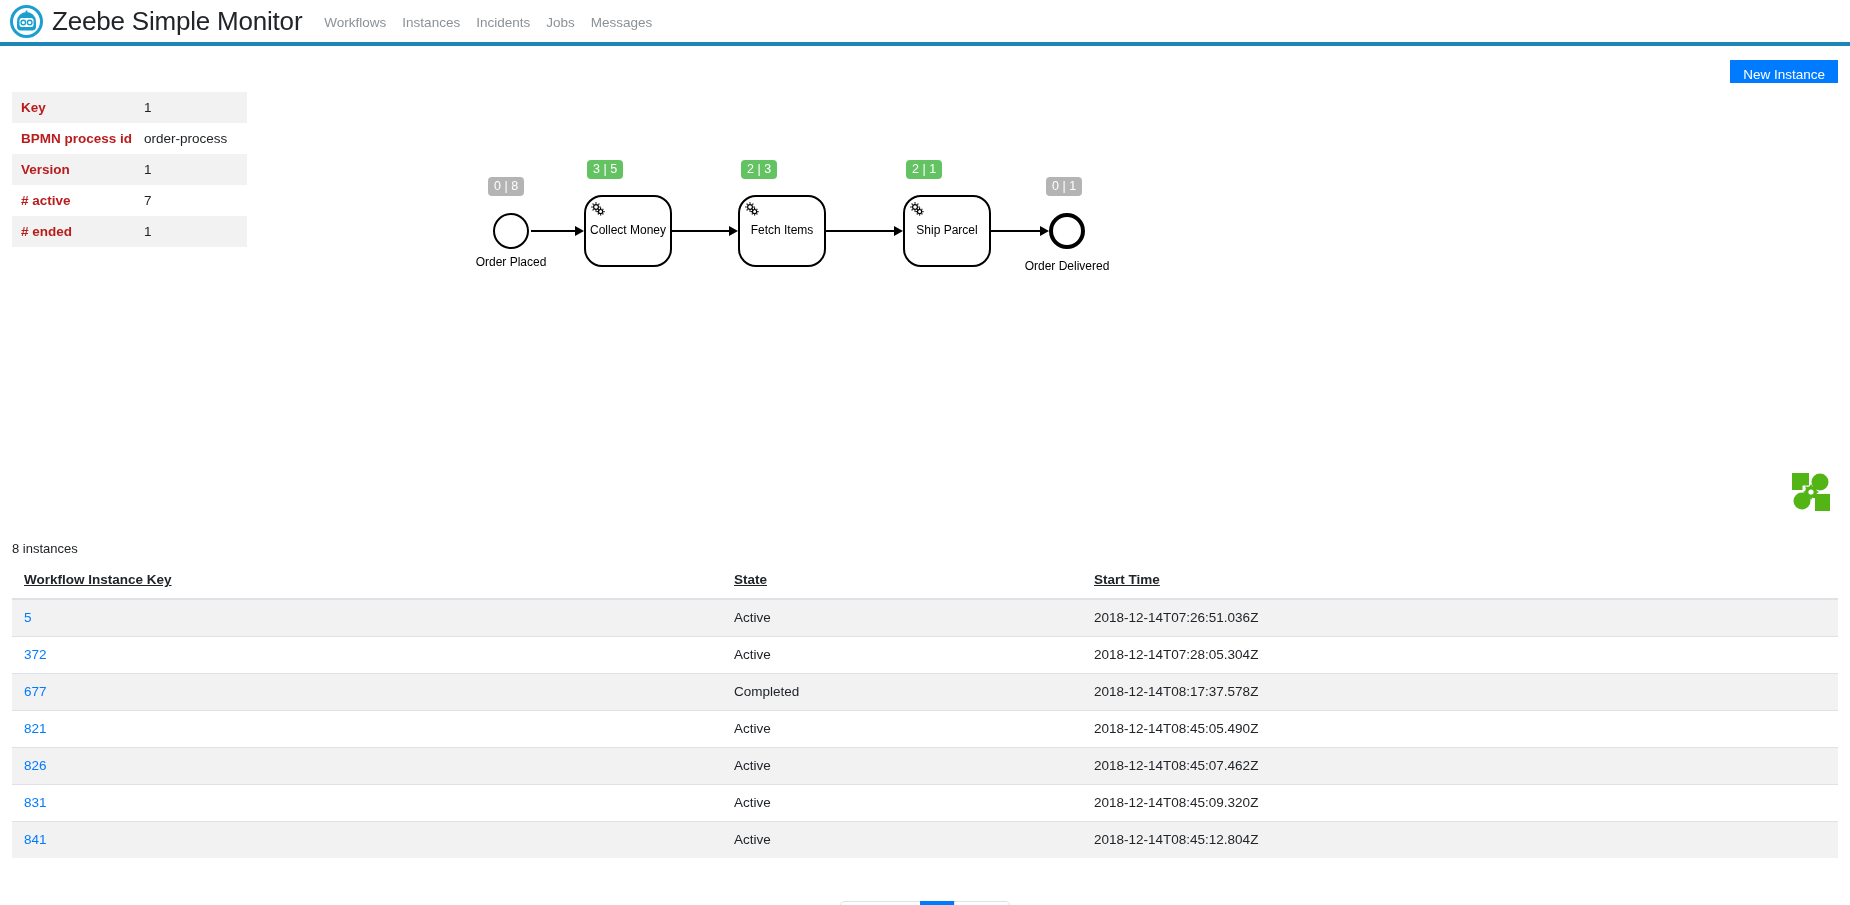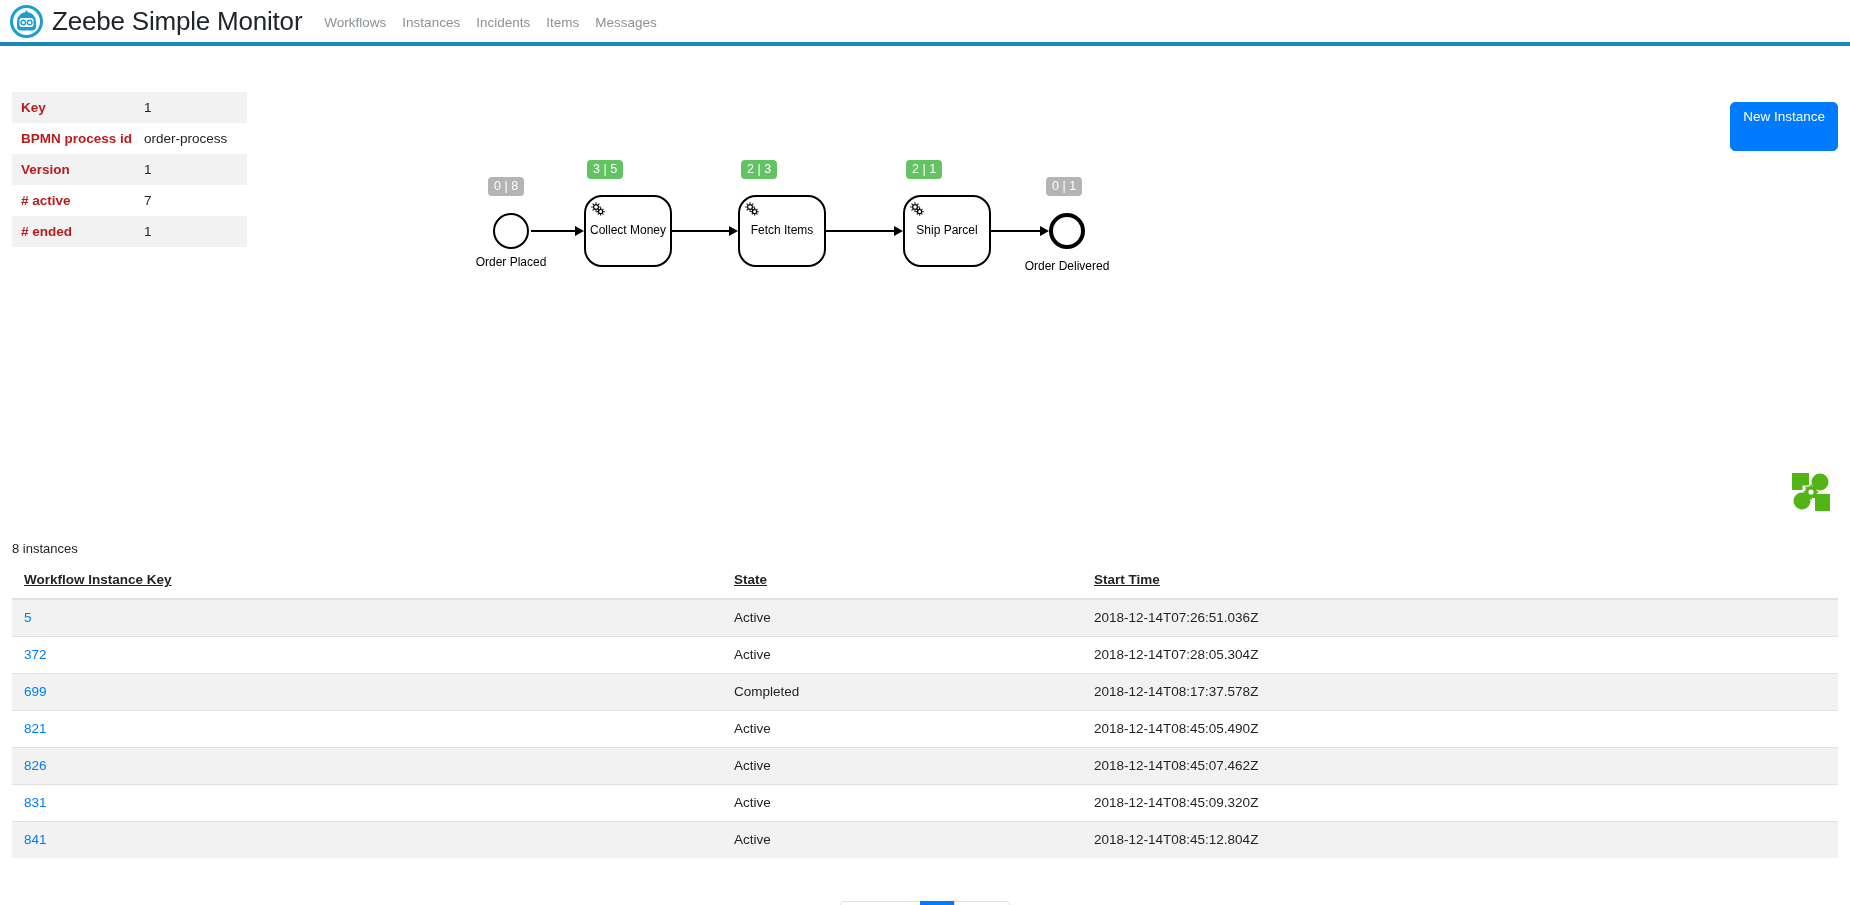--- a/index.html
+++ b/index.html
@@ -60,27 +60,26 @@
   }
 
   
   .btn-new-instance {
     position: absolute;
     top: 14px;
     right: 12px;
     background: #007bff;
     color: #ffffff;
     border: 1px solid #007bff;
-    border-radius: 5px;
+    border-radius: 0;
     font-size: 13.5px;
     font-family: "Liberation Sans", sans-serif;
-    padding: 7px 12px 26px 12px;
+    padding: 7px 12px 0 12px;
     cursor: pointer;
     line-height: 1;
-    margin-top: 42px;
   }
 
   
   .info-table {
     position: absolute;
     top: 46px;
     left: 12px;
     width: 235px;
     border-collapse: collapse;
     font-size: 13.5px;
@@ -286,21 +285,21 @@
       <circle cx="13.3" cy="17.5" r="2.3" fill="none" stroke="#1b9fd0" stroke-width="1.4"></circle>
       <circle cx="19.7" cy="17.5" r="2.3" fill="none" stroke="#1b9fd0" stroke-width="1.4"></circle>
       <rect x="15.6" y="5.5" width="1.8" height="4" fill="#1b9fd0"></rect>
     </svg>
   </div>
   <div class="brand-title">Zeebe Simple Monitor</div>
   <nav class="nav-links">
     <a class="nav-link" href="#">Workflows</a>
     <a class="nav-link" href="#">Instances</a>
     <a class="nav-link" href="#">Incidents</a>
-    <a class="nav-link" href="#">Items</a>
+    <a class="nav-link" href="#">Jobs</a>
     <a class="nav-link" href="#">Messages</a>
   </nav>
 </div>
 
 <div class="content">
 
   <button class="btn-new-instance">New Instance</button>
 
   <table class="info-table">
     <tbody>
@@ -434,21 +433,21 @@
         <td><a class="key-link" href="#">5</a></td>
         <td>Active</td>
         <td>2018-12-14T07:26:51.036Z</td>
       </tr>
       <tr>
         <td><a class="key-link" href="#">372</a></td>
         <td>Active</td>
         <td>2018-12-14T07:28:05.304Z</td>
       </tr>
       <tr>
-        <td><a class="key-link" href="#">699</a></td>
+        <td><a class="key-link" href="#">677</a></td>
         <td>Completed</td>
         <td>2018-12-14T08:17:37.578Z</td>
       </tr>
       <tr>
         <td><a class="key-link" href="#">821</a></td>
         <td>Active</td>
         <td>2018-12-14T08:45:05.490Z</td>
       </tr>
       <tr>
         <td><a class="key-link" href="#">826</a></td>

